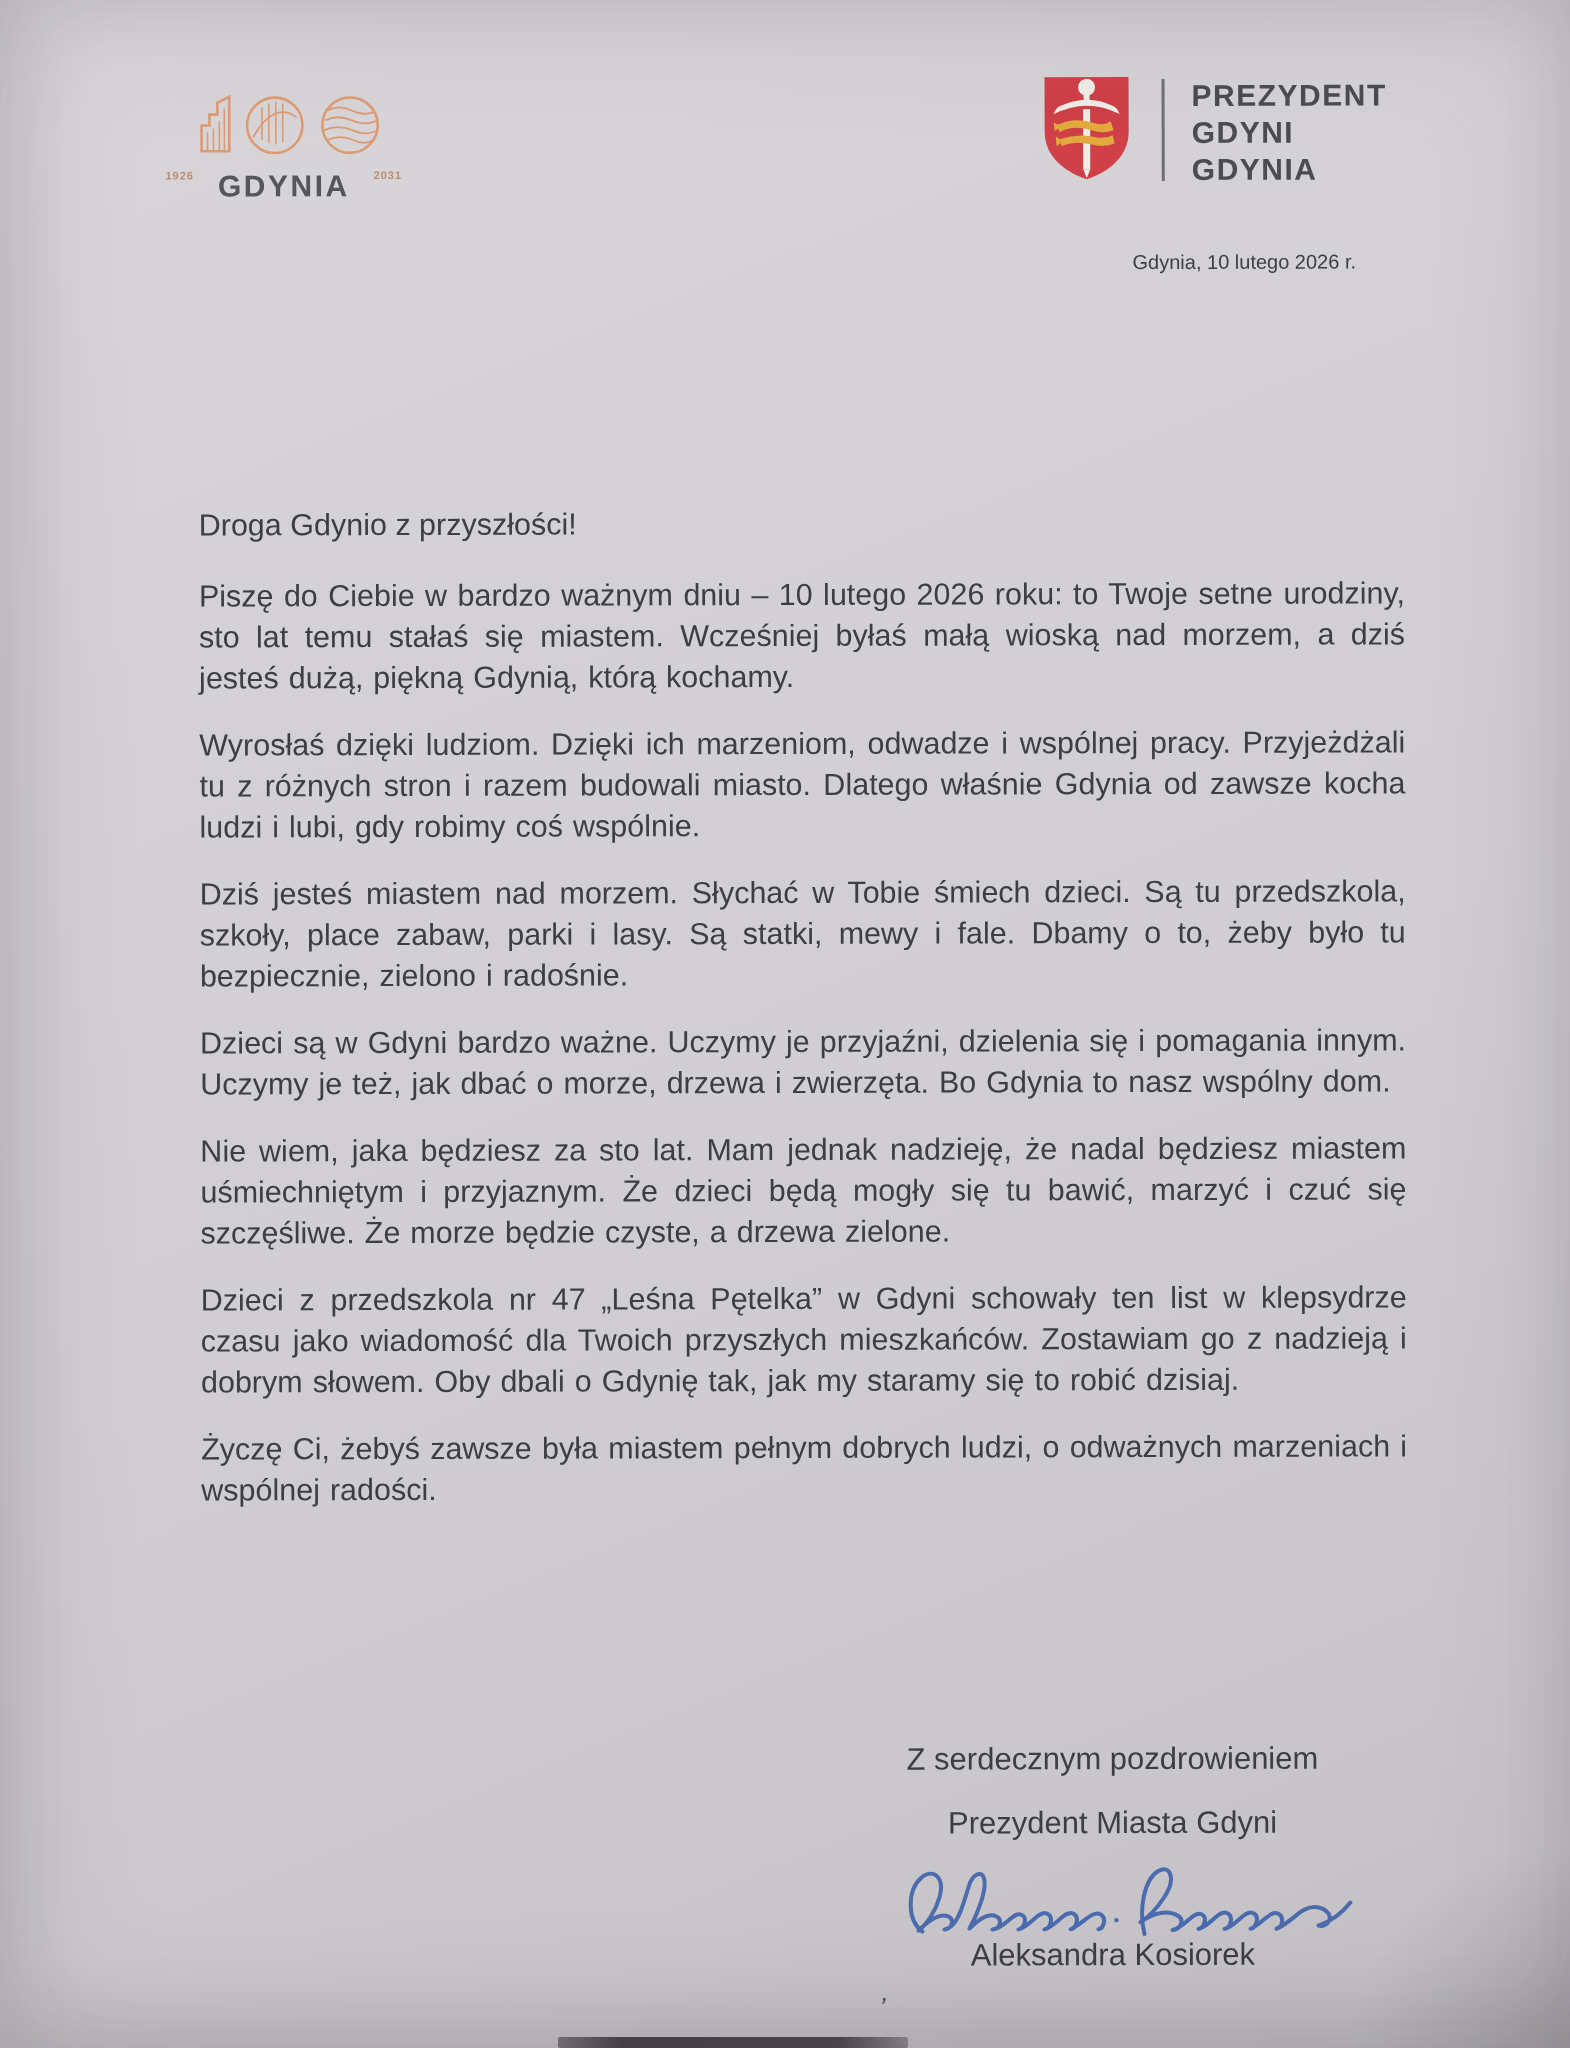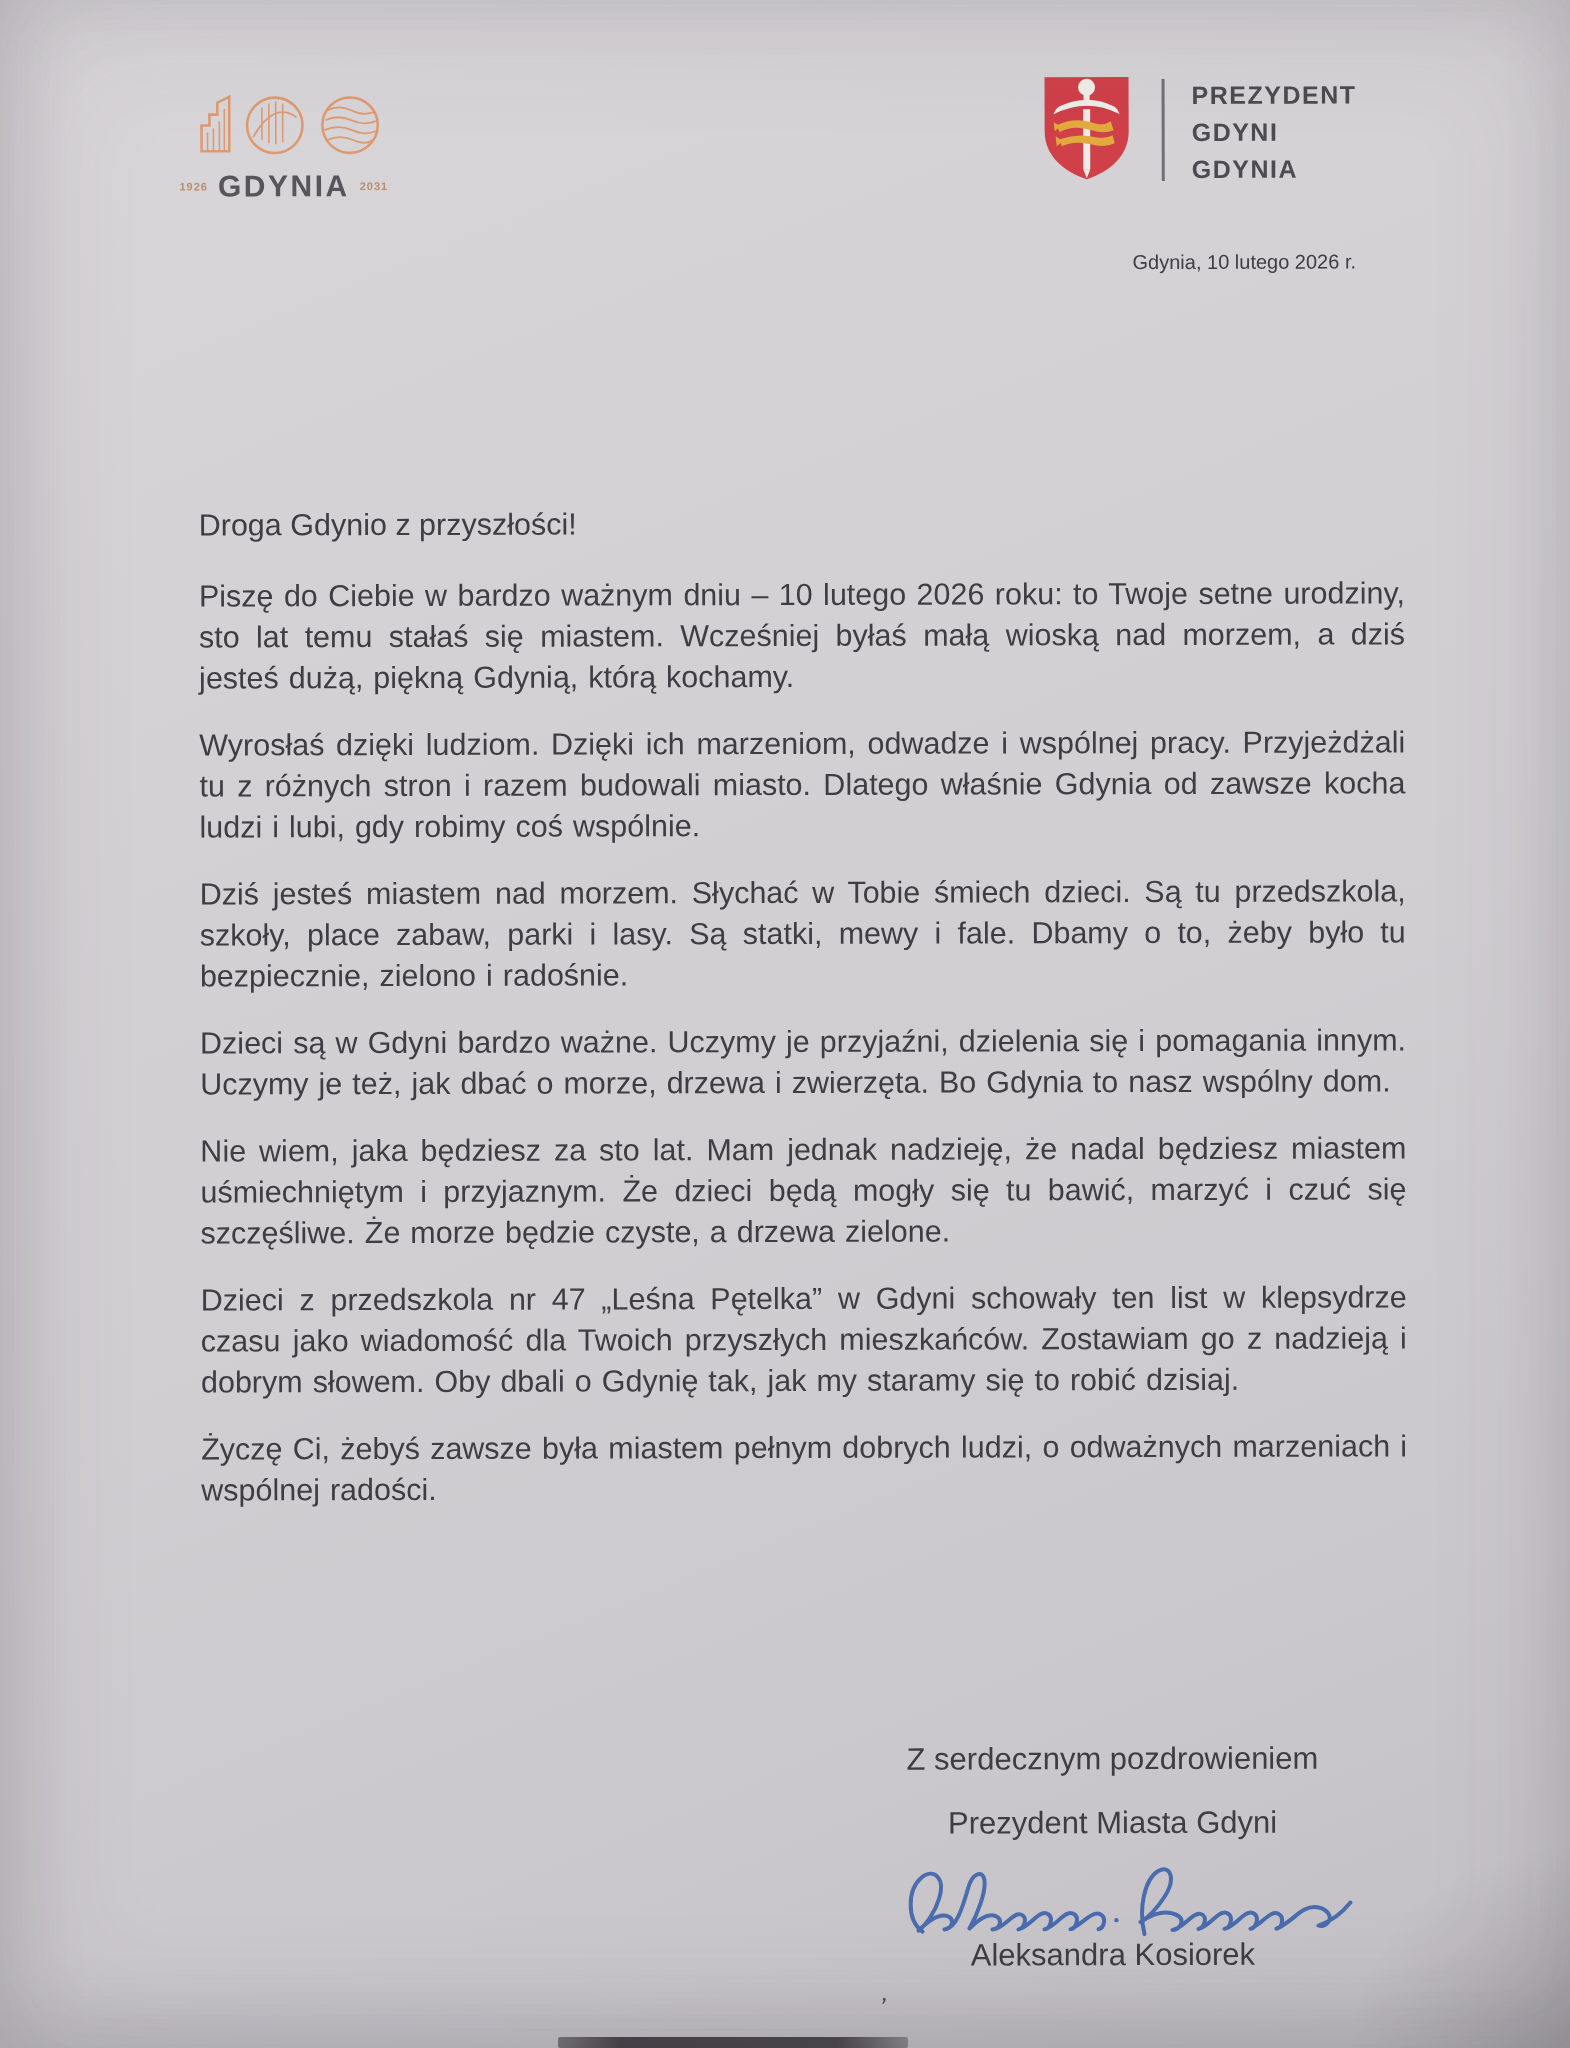--- a/index.html
+++ b/index.html
@@ -16,31 +16,31 @@
   .paper::after{
     content:'';position:absolute;inset:0;pointer-events:none;
     box-shadow:inset 0 0 140px rgba(70,64,74,.16), inset 0 -30px 70px rgba(70,64,74,.10), inset 25px 0 80px rgba(70,64,74,.05);
   }
   .content{position:absolute;inset:0;transform:rotate(-0.15deg);}
 
   
   .logo100{position:absolute;left:193px;top:86px;width:198px;height:76px;}
   .logo-wordmark{
     position:absolute;left:176px;top:168px;width:220px;
-    display:flex;align-items:center;justify-content:center;gap:10px;
+    display:flex;align-items:flex-start;justify-content:center;gap:24px;
   }
   .logo-year{font-size:11px;font-weight:700;letter-spacing:1px;color:#b5825f;opacity:.85;}
   .logo-city{font-size:30px;font-weight:700;letter-spacing:2.5px;color:#55555b;}
 
   
   .crest{position:absolute;left:1042px;top:74px;width:94px;height:110px;}
   .head-divider{position:absolute;left:1164px;top:80px;width:3px;height:102px;background:#5f5e64;opacity:.85;}
   .office{
     position:absolute;left:1194px;top:78px;
-    font-size:25px;font-weight:700;letter-spacing:1.5px;line-height:37px;color:#4b4b51;
+    font-size:30px;font-weight:700;letter-spacing:1.5px;line-height:37px;color:#4b4b51;
   }
 
   
   .date-line{position:absolute;top:252px;right:212px;font-size:20px;color:#3e3d43;}
 
   
   .body-text{position:absolute;left:200px;top:506px;width:1206px;}
   .salutation{font-size:30.5px;margin-bottom:33px;}
   .para{
     font-size:30.5px;line-height:41px;text-align:justify;margin:0 0 26px 0;

